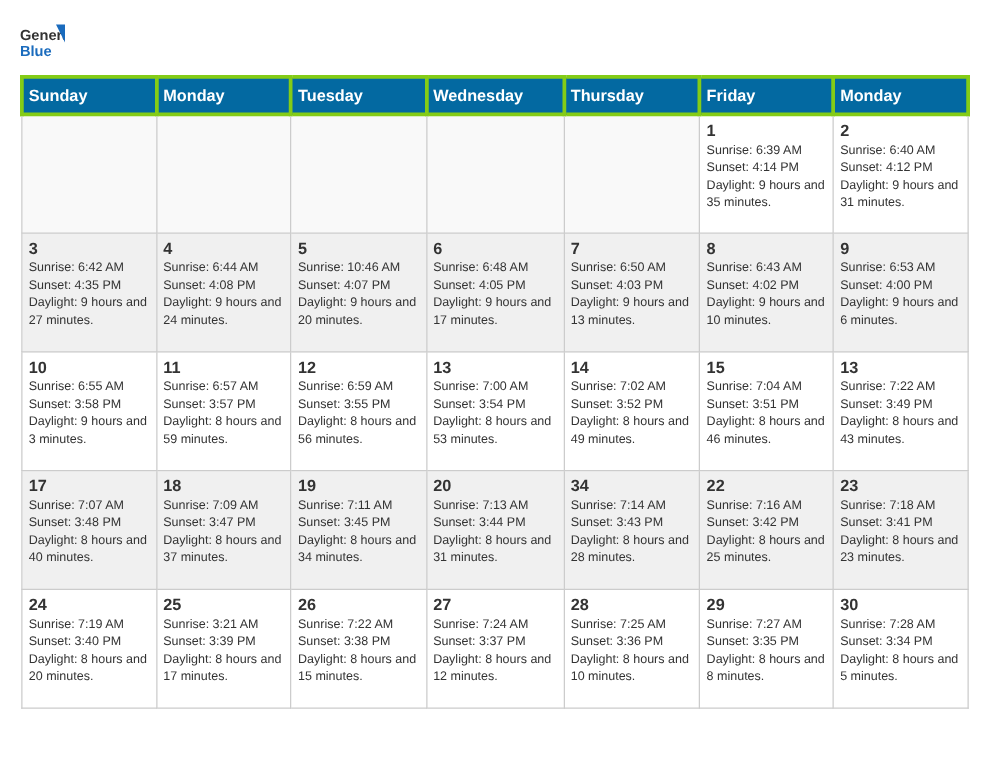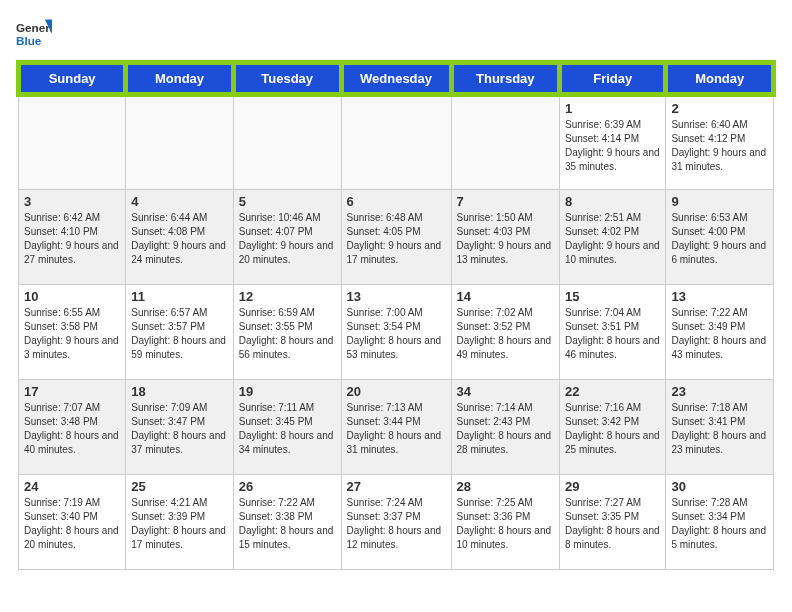--- a/index.html
+++ b/index.html
@@ -36,27 +36,27 @@
     .subtitle {
       font-size: 15px;
       color: #333;
     }
     .calendar {
       width: 100%;
       border-collapse: collapse;
       border: 1px solid #ccc;
     }
     .calendar th {
-      background: #1d4ed8;
+      background: #0369a1;
       color: #fff;
       font-size: 13px;
       font-weight: bold;
       padding: 6px 4px;
-      text-align: center;
-      border: 5px solid #84cc16;
+      text-align: left;
+      border: 3px solid #84cc16;
     }
     .calendar td {
       vertical-align: top;
       border: 1px solid #ccc;
       padding: 4px 5px;
       width: 113px;
       min-height: 80px;
       height: 95px;
       background: #fff;
       font-size: 11px;
@@ -126,21 +126,21 @@
           <span class="day-number">2</span>
           <div class="day-info">Sunrise: 6:40 AM
 Sunset: 4:12 PM
 Daylight: 9 hours and 31 minutes.</div>
         </td>
       </tr>
       <tr class="row-shaded">
         <td>
           <span class="day-number">3</span>
           <div class="day-info">Sunrise: 6:42 AM
-Sunset: 4:10 PM
+Sunset: 4:35 PM
 Daylight: 9 hours and 27 minutes.</div>
         </td>
         <td>
           <span class="day-number">4</span>
           <div class="day-info">Sunrise: 6:44 AM
 Sunset: 4:08 PM
 Daylight: 9 hours and 24 minutes.</div>
         </td>
         <td>
           <span class="day-number">5</span>
@@ -149,27 +149,27 @@
 Daylight: 9 hours and 20 minutes.</div>
         </td>
         <td>
           <span class="day-number">6</span>
           <div class="day-info">Sunrise: 6:48 AM
 Sunset: 4:05 PM
 Daylight: 9 hours and 17 minutes.</div>
         </td>
         <td>
           <span class="day-number">7</span>
-          <div class="day-info">Sunrise: 1:50 AM
+          <div class="day-info">Sunrise: 6:50 AM
 Sunset: 4:03 PM
 Daylight: 9 hours and 13 minutes.</div>
         </td>
         <td>
           <span class="day-number">8</span>
-          <div class="day-info">Sunrise: 2:51 AM
+          <div class="day-info">Sunrise: 6:43 AM
 Sunset: 4:02 PM
 Daylight: 9 hours and 10 minutes.</div>
         </td>
         <td>
           <span class="day-number">9</span>
           <div class="day-info">Sunrise: 6:53 AM
 Sunset: 4:00 PM
 Daylight: 9 hours and 6 minutes.</div>
         </td>
       </tr>
@@ -238,21 +238,21 @@
         </td>
         <td>
           <span class="day-number">20</span>
           <div class="day-info">Sunrise: 7:13 AM
 Sunset: 3:44 PM
 Daylight: 8 hours and 31 minutes.</div>
         </td>
         <td>
           <span class="day-number">34</span>
           <div class="day-info">Sunrise: 7:14 AM
-Sunset: 2:43 PM
+Sunset: 3:43 PM
 Daylight: 8 hours and 28 minutes.</div>
         </td>
         <td>
           <span class="day-number">22</span>
           <div class="day-info">Sunrise: 7:16 AM
 Sunset: 3:42 PM
 Daylight: 8 hours and 25 minutes.</div>
         </td>
         <td>
           <span class="day-number">23</span>
@@ -263,21 +263,21 @@
       </tr>
       <tr>
         <td>
           <span class="day-number">24</span>
           <div class="day-info">Sunrise: 7:19 AM
 Sunset: 3:40 PM
 Daylight: 8 hours and 20 minutes.</div>
         </td>
         <td>
           <span class="day-number">25</span>
-          <div class="day-info">Sunrise: 4:21 AM
+          <div class="day-info">Sunrise: 3:21 AM
 Sunset: 3:39 PM
 Daylight: 8 hours and 17 minutes.</div>
         </td>
         <td>
           <span class="day-number">26</span>
           <div class="day-info">Sunrise: 7:22 AM
 Sunset: 3:38 PM
 Daylight: 8 hours and 15 minutes.</div>
         </td>
         <td>

